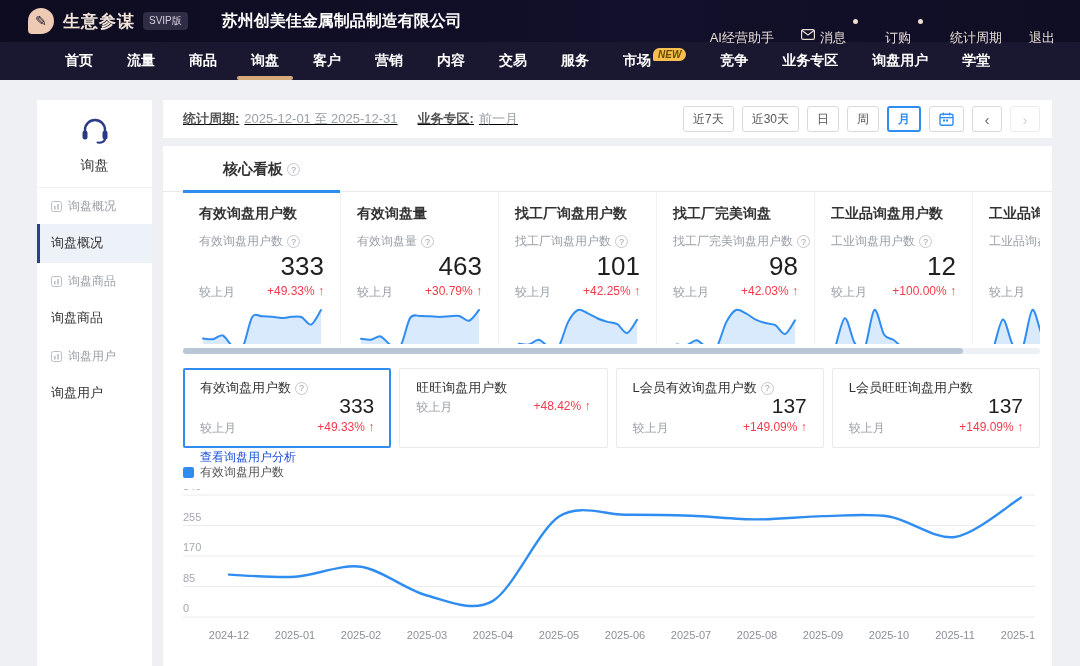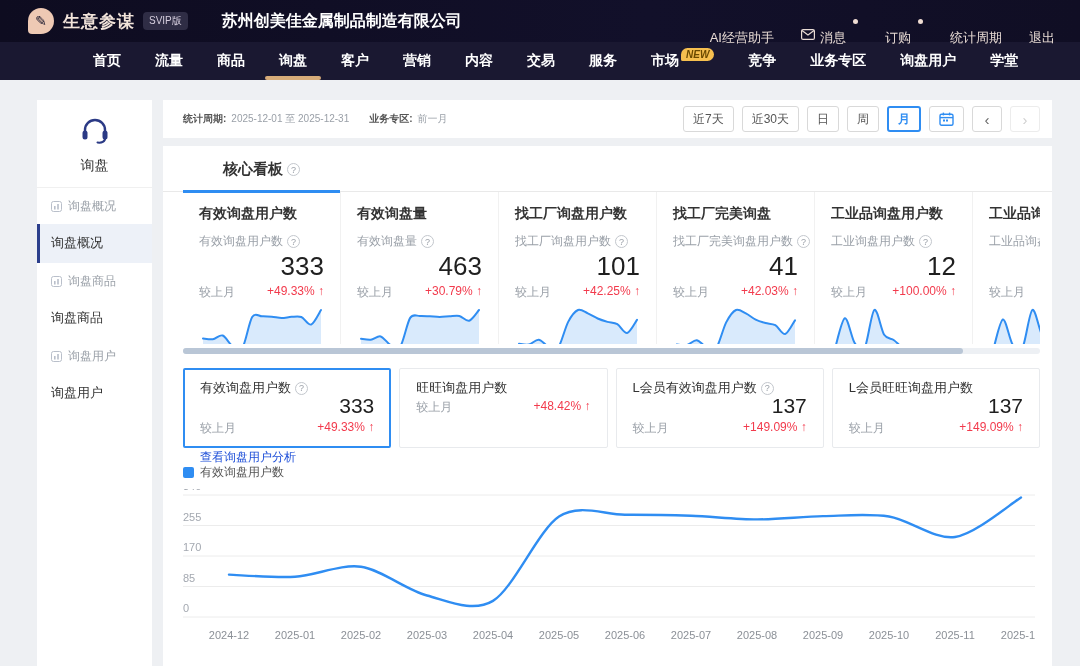--- a/index.html
+++ b/index.html
@@ -16,21 +16,21 @@
   .brand { color:#f2e4da; font-size:17px; font-weight:700; letter-spacing:1px; margin-left:9px; }
   .svip { background:#2f2d45; color:#d6cede; font-size:10px; padding:2px 6px; border-radius:4px; margin-left:8px; }
   .company { color:#ffffff; font-size:16px; font-weight:700; margin-left:34px; }
   .top-right { display:flex; align-items:center; }
   .top-link { color:#e9dcd5; font-size:13px; margin-left:27px; cursor:pointer;
     display:inline-flex; align-items:flex-start; gap:5px; position:relative;margin-top:33px; }
   .dot { display:inline-block; width:5px; height:5px; border-radius:50%; background:#f0ddd3;
     margin:-10px 0 0 2px; }
 
   
-  .mainnav { height:38px; background:#1a1831; display:flex; align-items:center; padding-left:76px; }
+  .mainnav { height:38px; background:#1a1831; display:flex; align-items:center; padding-left:48px; }
   .nav-item { position:relative; color:#ffffff; font-size:14px; font-weight:700;
     padding:0 17px; height:38px; display:flex; align-items:center; cursor:pointer; }
   .nav-item.active::after { content:''; position:absolute; bottom:0; left:50%;
     transform:translateX(-50%); width:56px; height:4px; background:#d6ab79; border-radius:2px; }
   .newbadge { background:#f6bf4f; color:#6b4a00; font-size:10px; font-weight:700; font-style:italic;
     padding:1px 5px; border-radius:8px 8px 8px 2px; margin-left:2px; transform:translateY(-7px); }
 
   
   .content { display:flex; padding:20px 28px 0 37px; gap:11px; }
 
@@ -39,21 +39,21 @@
   .side-title { font-size:14px; color:#333; margin-top:9px; }
   .side-group { display:flex; align-items:center; gap:6px; padding:10px 8px 9px 14px;
     font-size:12px; color:#9aa0a8; cursor:pointer; }
   .side-item { padding:10px 14px 11px; font-size:13px; color:#333; cursor:pointer; }
   .side-item.active { background:#edf1f8; border-left:3px solid #2c3f8c; padding-left:11px; }
 
   .main { flex:1; min-width:0; }
 
   .filterbar { background:#fff; height:38px; display:flex; align-items:center;
     justify-content:space-between; padding:0 12px 0 20px; margin-bottom:8px; }
-  .filter-left { display:flex; align-items:flex-end; font-size:10px; }
+  .filter-left { display:flex; align-items:flex-end; font-size:13px;text-decoration:underline; }
   .flabel { color:#555; font-weight:700; }
   .fval { color:#9aa0a8; margin:0 20px 0 5px; }
   .filter-right { display:flex; align-items:center; }
   .rbtn { height:26px; min-width:30px; padding:0 9px; background:#fff; border:1px solid #d9d9d9;
     border-radius:3px; font-size:12px; color:#555; margin-left:8px; cursor:pointer;
     display:inline-flex; align-items:center; justify-content:center;
     font-family:"Liberation Sans","DejaVu Sans",sans-serif; }
   .rbtn.active { border:2px solid #2f8df2; color:#2f8df2; font-weight:700; }
   .rbtn.disabled { color:#cfcfcf; border-color:#ececec; }
   .rbtn.arrowbtn { font-size:15px; color:#666; }
@@ -313,21 +313,21 @@
                   <path d="M4 37.84615384615385C5.512820512820513 37.950295857988166 10.807692307692308 39.14792899408284 13.833333333333334 38.52307692307692C16.85897435897436 37.898224852071 20.641025641025642 33.472189349112426 23.666666666666668 33.784615384615385C26.692307692307693 34.097041420118344 30.474358974358974 39.408284023668635 33.5 40.55384615384615C36.52564102564103 41.69940828402367 40.30769230769231 45.03195266272189 43.333333333333336 41.230769230769226C46.358974358974365 37.42958579881656 50.14102564102565 21.57396449704142 53.16666666666667 15.846153846153847C56.19230769230769 10.118343195266274 59.97435897435897 5.3017751479289945 63 4C66.02564102564102 2.698224852071005 69.80769230769232 6.082840236686386 72.83333333333334 7.38461538461538C75.85897435897436 8.686390532544374 79.64102564102565 11.159763313609465 82.66666666666667 12.46153846153846C85.6923076923077 13.763313609467454 89.47435897435898 14.960946745562131 92.5 15.846153846153847C95.52564102564102 16.731360946745564 99.30769230769232 16.497041420118343 102.33333333333334 18.215384615384615C105.35897435897436 19.933727810650886 109.14102564102565 27.692307692307693 112.16666666666667 27.015384615384615C115.1923076923077 26.338461538461537 120.48717948717949 15.846153846153847 122 13.815384615384616 L122 52 L4 52 Z" fill="#d9eafc" stroke="none"></path>
                   <path d="M4 37.84615384615385C5.512820512820513 37.950295857988166 10.807692307692308 39.14792899408284 13.833333333333334 38.52307692307692C16.85897435897436 37.898224852071 20.641025641025642 33.472189349112426 23.666666666666668 33.784615384615385C26.692307692307693 34.097041420118344 30.474358974358974 39.408284023668635 33.5 40.55384615384615C36.52564102564103 41.69940828402367 40.30769230769231 45.03195266272189 43.333333333333336 41.230769230769226C46.358974358974365 37.42958579881656 50.14102564102565 21.57396449704142 53.16666666666667 15.846153846153847C56.19230769230769 10.118343195266274 59.97435897435897 5.3017751479289945 63 4C66.02564102564102 2.698224852071005 69.80769230769232 6.082840236686386 72.83333333333334 7.38461538461538C75.85897435897436 8.686390532544374 79.64102564102565 11.159763313609465 82.66666666666667 12.46153846153846C85.6923076923077 13.763313609467454 89.47435897435898 14.960946745562131 92.5 15.846153846153847C95.52564102564102 16.731360946745564 99.30769230769232 16.497041420118343 102.33333333333334 18.215384615384615C105.35897435897436 19.933727810650886 109.14102564102565 27.692307692307693 112.16666666666667 27.015384615384615C115.1923076923077 26.338461538461537 120.48717948717949 15.846153846153847 122 13.815384615384616" fill="none" stroke="#2f8df2" stroke-width="2" stroke-linecap="round"></path>
                 </svg>
               </div>
               <div class="kpi">
                 <div class="ktitle">找工厂完美询盘</div>
                 <div class="ksub">
                   <span>找工厂完美询盘用户数</span>
                   <span class="help">?</span>
                 </div>
-                <div class="kval">41</div>
+                <div class="kval">98</div>
                 <div class="krow">
                   <span class="kcmp">较上月</span>
                   <span class="kchg">+42.03% <span class="uparrow">↑</span></span>
                 </div>
                 <svg class="spark" width="126" height="54">
                   <path d="M4 38.375C5.512820512820513 38.48076923076923 10.807692307692308 39.69711538461539 13.833333333333334 39.0625C16.85897435897436 38.42788461538461 20.641025641025642 33.93269230769231 23.666666666666668 34.25C26.692307692307693 34.56730769230769 30.474358974358974 39.96153846153846 33.5 41.125C36.52564102564103 42.28846153846154 40.30769230769231 45.62019230769231 43.333333333333336 41.8125C46.358974358974365 38.00480769230769 50.14102564102565 22.192307692307693 53.16666666666667 16.375C56.19230769230769 10.557692307692307 59.97435897435897 5.375 63 4C66.02564102564102 2.625 69.80769230769232 5.956730769230769 72.83333333333334 7.4375C75.85897435897436 8.91826923076923 79.64102564102565 12.14423076923077 82.66666666666667 13.625C85.6923076923077 15.10576923076923 89.47435897435898 16.216346153846153 92.5 17.0625C95.52564102564102 17.908653846153847 99.30769230769232 17.432692307692307 102.33333333333334 19.125C105.35897435897436 20.817307692307693 109.14102564102565 28.802884615384617 112.16666666666667 28.0625C115.1923076923077 27.322115384615383 120.48717948717949 16.427884615384617 122 14.3125 L122 52 L4 52 Z" fill="#d9eafc" stroke="none"></path>
                   <path d="M4 38.375C5.512820512820513 38.48076923076923 10.807692307692308 39.69711538461539 13.833333333333334 39.0625C16.85897435897436 38.42788461538461 20.641025641025642 33.93269230769231 23.666666666666668 34.25C26.692307692307693 34.56730769230769 30.474358974358974 39.96153846153846 33.5 41.125C36.52564102564103 42.28846153846154 40.30769230769231 45.62019230769231 43.333333333333336 41.8125C46.358974358974365 38.00480769230769 50.14102564102565 22.192307692307693 53.16666666666667 16.375C56.19230769230769 10.557692307692307 59.97435897435897 5.375 63 4C66.02564102564102 2.625 69.80769230769232 5.956730769230769 72.83333333333334 7.4375C75.85897435897436 8.91826923076923 79.64102564102565 12.14423076923077 82.66666666666667 13.625C85.6923076923077 15.10576923076923 89.47435897435898 16.216346153846153 92.5 17.0625C95.52564102564102 17.908653846153847 99.30769230769232 17.432692307692307 102.33333333333334 19.125C105.35897435897436 20.817307692307693 109.14102564102565 28.802884615384617 112.16666666666667 28.0625C115.1923076923077 27.322115384615383 120.48717948717949 16.427884615384617 122 14.3125" fill="none" stroke="#2f8df2" stroke-width="2" stroke-linecap="round"></path>
                 </svg>
               </div>
               <div class="kpi">

